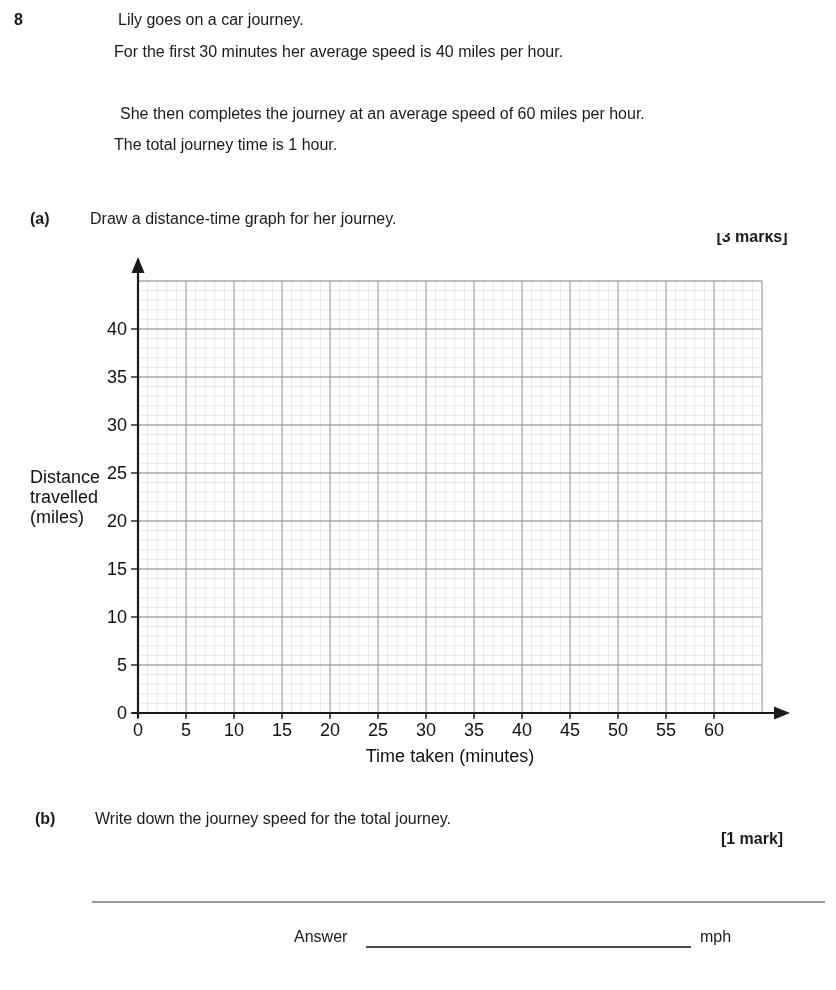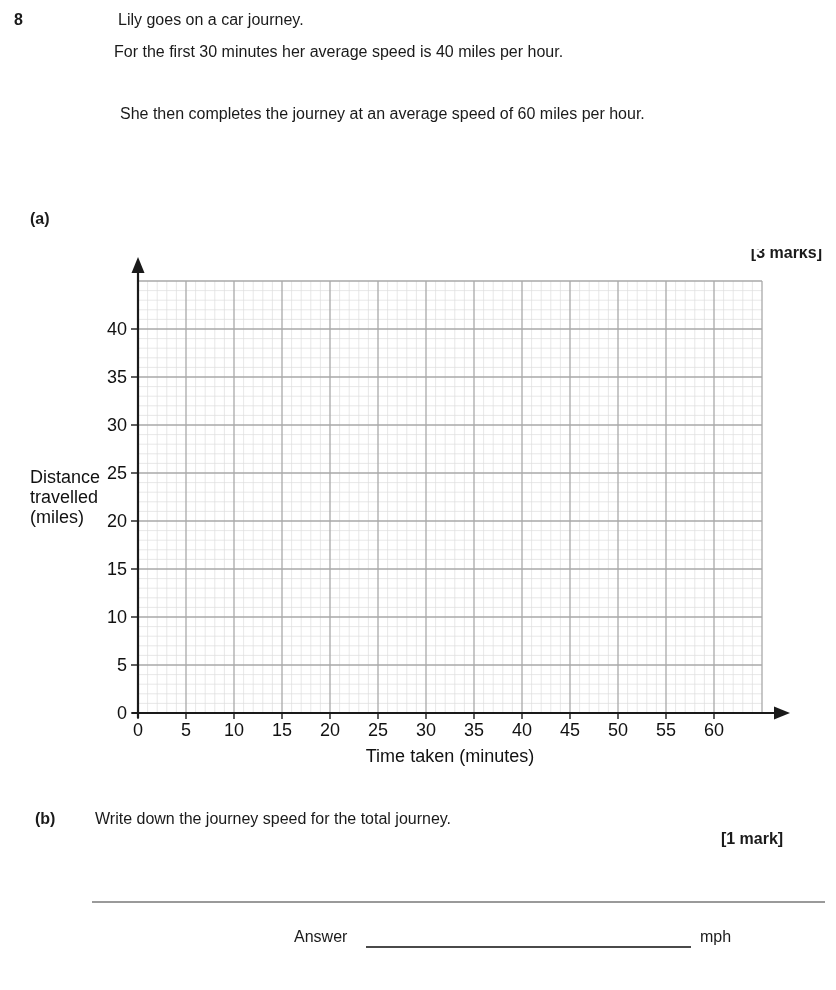--- a/index.html
+++ b/index.html
@@ -5,41 +5,43 @@
   html,body{margin:0;padding:0;background:#fff;}
   .page{
     position:relative;width:836px;height:990px;background:#ffffff;
     font-family:"Liberation Sans", sans-serif;color:#1a1a1a;overflow:hidden;
   }
   .abs{position:absolute;}
   .t16{font-size:16px;line-height:19px;white-space:nowrap;}
   .bold{font-weight:bold;}
   .marks-clip{
     position:absolute;right:14px;top:233px;height:15px;width:140px;
-    overflow:hidden;text-align:right;margin-top:16px;
+    overflow:hidden;text-align:center;
   }
   .marks-clip .inner{margin-top:-6px;font-weight:bold;font-size:16px;line-height:19px;}
   .marks-b{position:absolute;right:14px;top:829px;width:140px;text-align:center;}
   .working-line{position:absolute;left:92px;top:901px;width:733px;height:2px;background:#9a9a9a;}
   .answer-underline{position:absolute;left:366px;top:946px;width:325px;height:1.5px;background:#4a4a4a;}
   svg text{font-family:"Liberation Sans", sans-serif;fill:#111;}
   svg .tick{font-size:18px;}
   svg .axis-label{font-size:18px;}
 </style>
 </head>
 <body>
 
 <div class="page">
 
   <div class="abs t16 bold" style="left:14px;top:10px;">8</div>
   <div class="abs t16" style="left:90px;top:10px;margin-left:28px;">Lily goes on a car journey.</div>
   <div class="abs t16" style="left:114px;top:42px;">For the first 30 minutes her average speed is 40 miles per hour.</div>
   <div class="abs t16" style="left:114px;top:104px;margin-left:6px;">She then completes the journey at an average speed of 60 miles per hour.</div>
+  <div class="abs t16" style="left:114px;top:135px;">The total journey time is 1 hour.</div>
 
   <div class="abs t16 bold" style="left:30px;top:209px;">(a)</div>
+  <div class="abs t16" style="left:90px;top:209px;">Draw a distance-time graph for her journey.</div>
   <div class="marks-clip">
     <div class="inner">[3 marks]</div>
   </div>
 
   <svg id="graph-svg" class="abs" style="left:0;top:245px;" width="836" height="530" viewBox="0 0 836 530">
       <line x1="147.6" y1="468" x2="147.6" y2="36" stroke="#dedede" stroke-width="0.7"></line>
       <line x1="157.2" y1="468" x2="157.2" y2="36" stroke="#dedede" stroke-width="0.7"></line>
       <line x1="166.8" y1="468" x2="166.8" y2="36" stroke="#dedede" stroke-width="0.7"></line>
       <line x1="176.4" y1="468" x2="176.4" y2="36" stroke="#dedede" stroke-width="0.7"></line>
       <line x1="195.6" y1="468" x2="195.6" y2="36" stroke="#dedede" stroke-width="0.7"></line>

